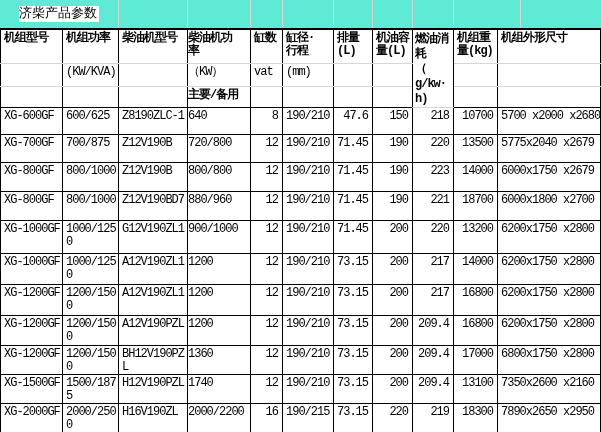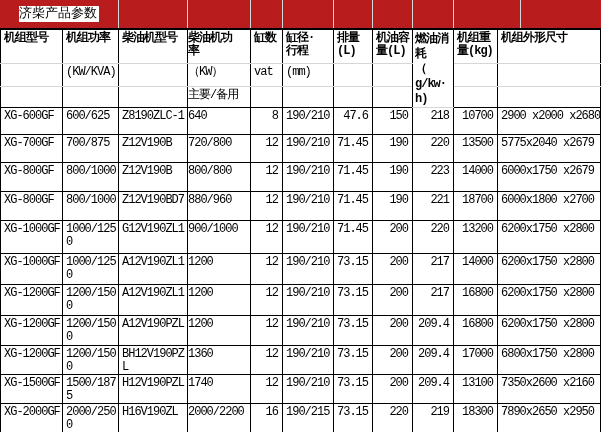--- a/index.html
+++ b/index.html
@@ -2,42 +2,42 @@
 <html><head>
 <meta charset="utf-8">
 <style>
   html,body{margin:0;padding:0;}
   body{
     width:601px;height:432px;background:#ffffff;overflow:hidden;
     font-family:"Liberation Mono","DejaVu Sans Mono",monospace;
     color:#000;
   }
   
-  .title-row{position:relative;width:601px;height:28px;background:#b91c1c;text-align:right;}
+  .title-row{position:relative;width:601px;height:28px;background:#5eead4;text-align:right;}
   .title-row .gl{position:absolute;top:0;bottom:0;width:1px;background:#d6d6d6;}
   .sheet-title{
     position:absolute;left:19px;top:6px;font-size:13px;line-height:16px;
     background:#fff;padding-right:2px;white-space:pre;
   }
   
   table{
     border-collapse:collapse;table-layout:fixed;width:601px;
     border:1px solid #000;border-top:2px solid #000;
   }
   td{
     border:1px solid #000;
     font-size:12px;line-height:13px;letter-spacing:-1px;
     padding:2px 3px 0 3px;vertical-align:top;white-space:pre;overflow:hidden;
   }
   .a-r{text-align:right;padding-right:4px;}
   .a-c{text-align:left;padding-left:0;padding-right:0;}
   
   tr.hA>td{border-bottom-color:#d6d6d6;font-weight:bold;}
   tr.hB>td{border-top-color:#d6d6d6;border-bottom-color:#d6d6d6;}
-  tr.hC>td{border-top-color:#d6d6d6;}
+  tr.hC>td{border-top-color:#d6d6d6;font-weight:bold;}
   td.fuel-h{line-height:15px;border-bottom-color:#000;padding-left:2px;}
 </style>
 </head>
 <body>
 
 <div class="title-row">
   <div class="gl" style="left:118px"></div>
   <div class="gl" style="left:187px"></div>
   <div class="gl" style="left:250px"></div>
   <div class="gl" style="left:282px"></div>
@@ -116,21 +116,21 @@
         <td>XG-600GF</td>
         <td>600/625</td>
         <td>Z8190ZLC-1</td>
         <td class="a-c">640</td>
         <td class="a-r">8</td>
         <td>190/210</td>
         <td class="a-r">47.6</td>
         <td class="a-r">150</td>
         <td class="a-r">218</td>
         <td class="a-r">10700</td>
-        <td>2900 x2000 x2680</td>
+        <td>5700 x2000 x2680</td>
       </tr>
       <tr style="height: 28px;">
         <td>XG-700GF</td>
         <td>700/875</td>
         <td>Z12V190B</td>
         <td class="a-c">720/800</td>
         <td class="a-r">12</td>
         <td>190/210</td>
         <td class="a-r">71.45</td>
         <td class="a-r">190</td>

